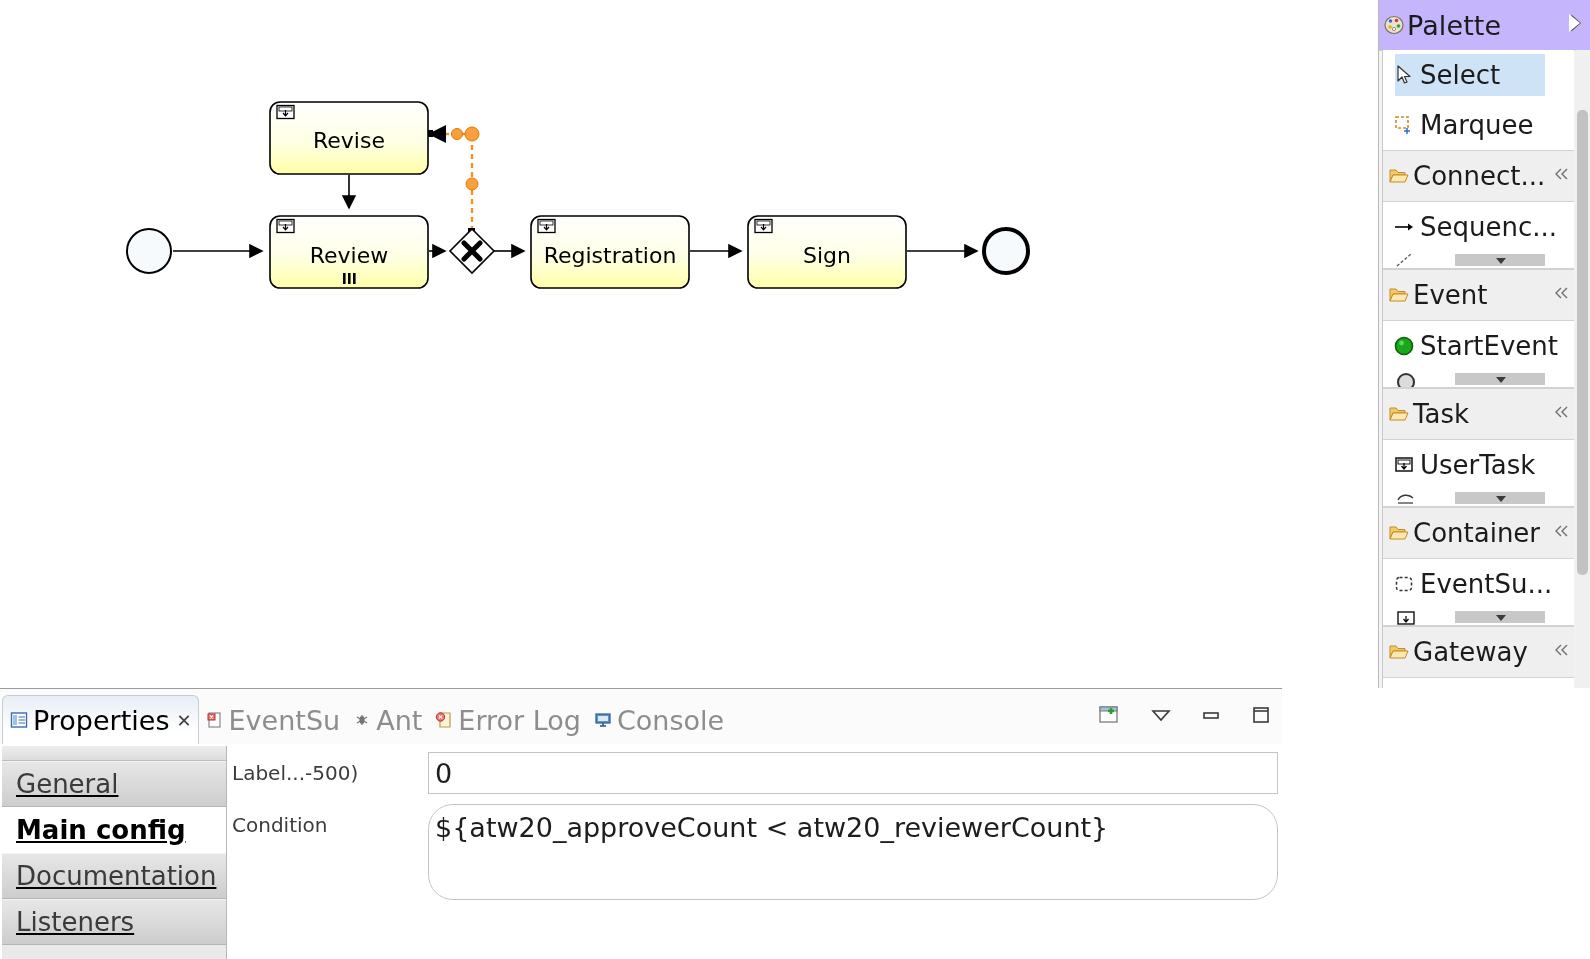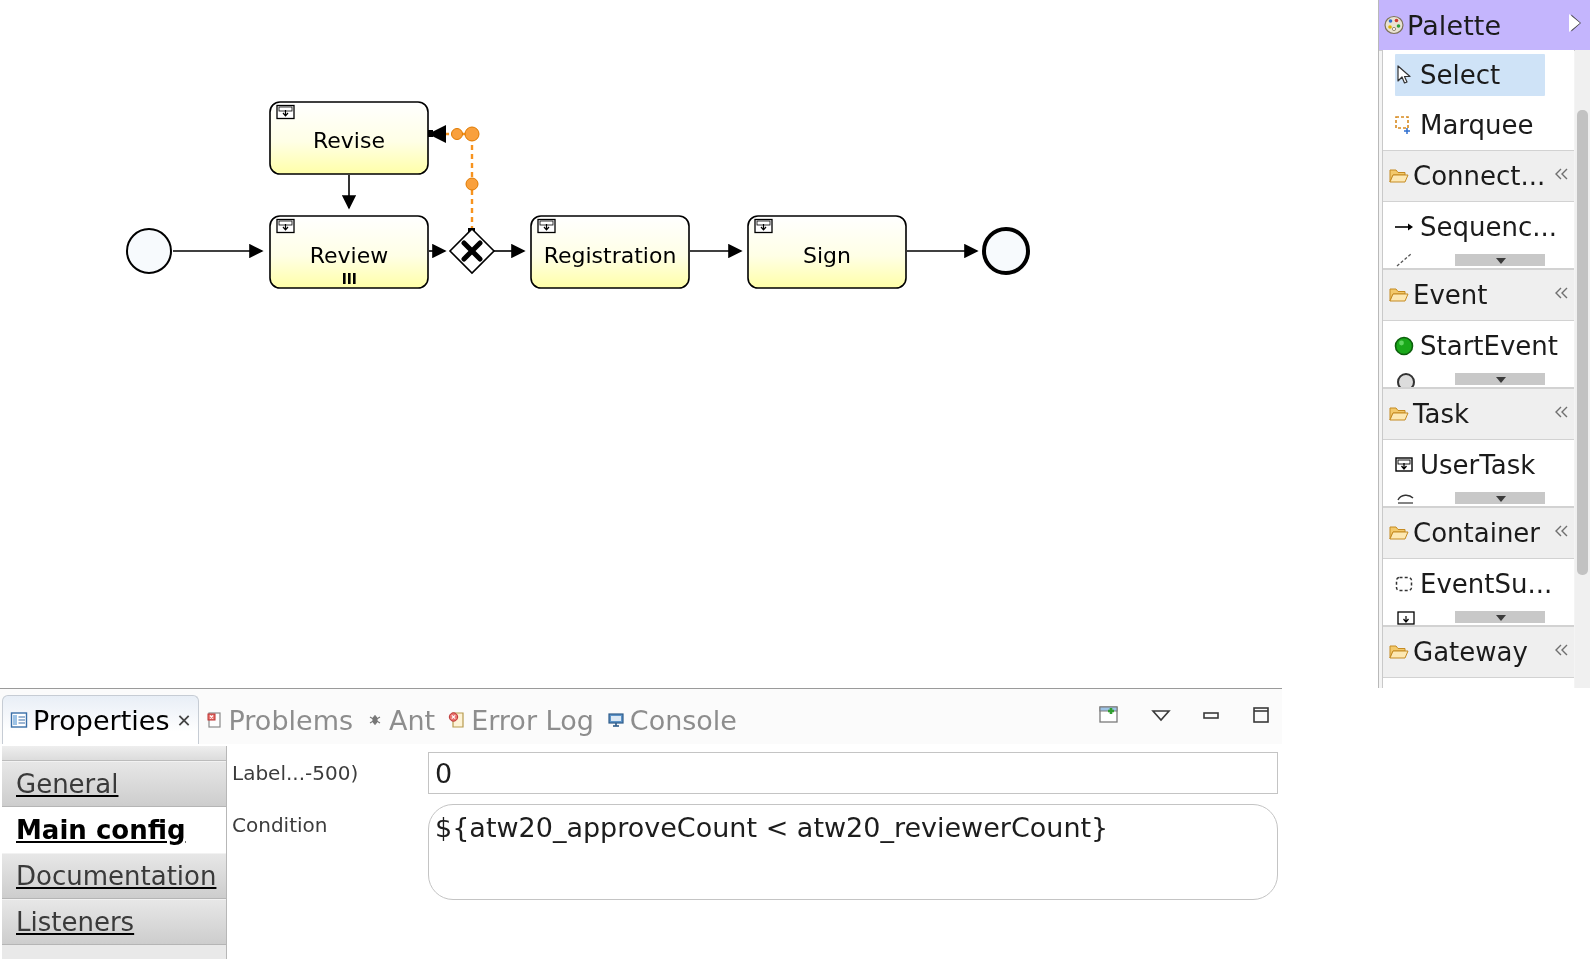--- a/index.html
+++ b/index.html
@@ -428,21 +428,21 @@
           <span>Properties</span>
           <span class="vtab-close">✕</span>
         </div>
 
         <div class="vtab">
           <svg class="vtab-ico" viewBox="0 0 20 20">
             <rect x="4" y="3" width="11" height="14" fill="#fdfdfd" stroke="#8a8a8a" stroke-width="1.2"></rect>
             <rect x="3" y="4" width="7" height="6" fill="#e9746f" stroke="#b33" stroke-width="1"></rect>
             <path d="M5,5.5 L8,8.5 M8,5.5 L5,8.5" stroke="#fff" stroke-width="1.1"></path>
           </svg>
-          <span>Problems</span>
+          <span>EventSu</span>
         </div>
 
         <div class="vtab">
           <svg class="vtab-ico" viewBox="0 0 20 20">
             <ellipse cx="10" cy="10" rx="2.6" ry="4" fill="#777"></ellipse>
             <path d="M10,5 L10,15 M5,7 L15,13 M5,13 L15,7" stroke="#777" stroke-width="1.2"></path>
           </svg>
           <span>Ant</span>
         </div>
 

